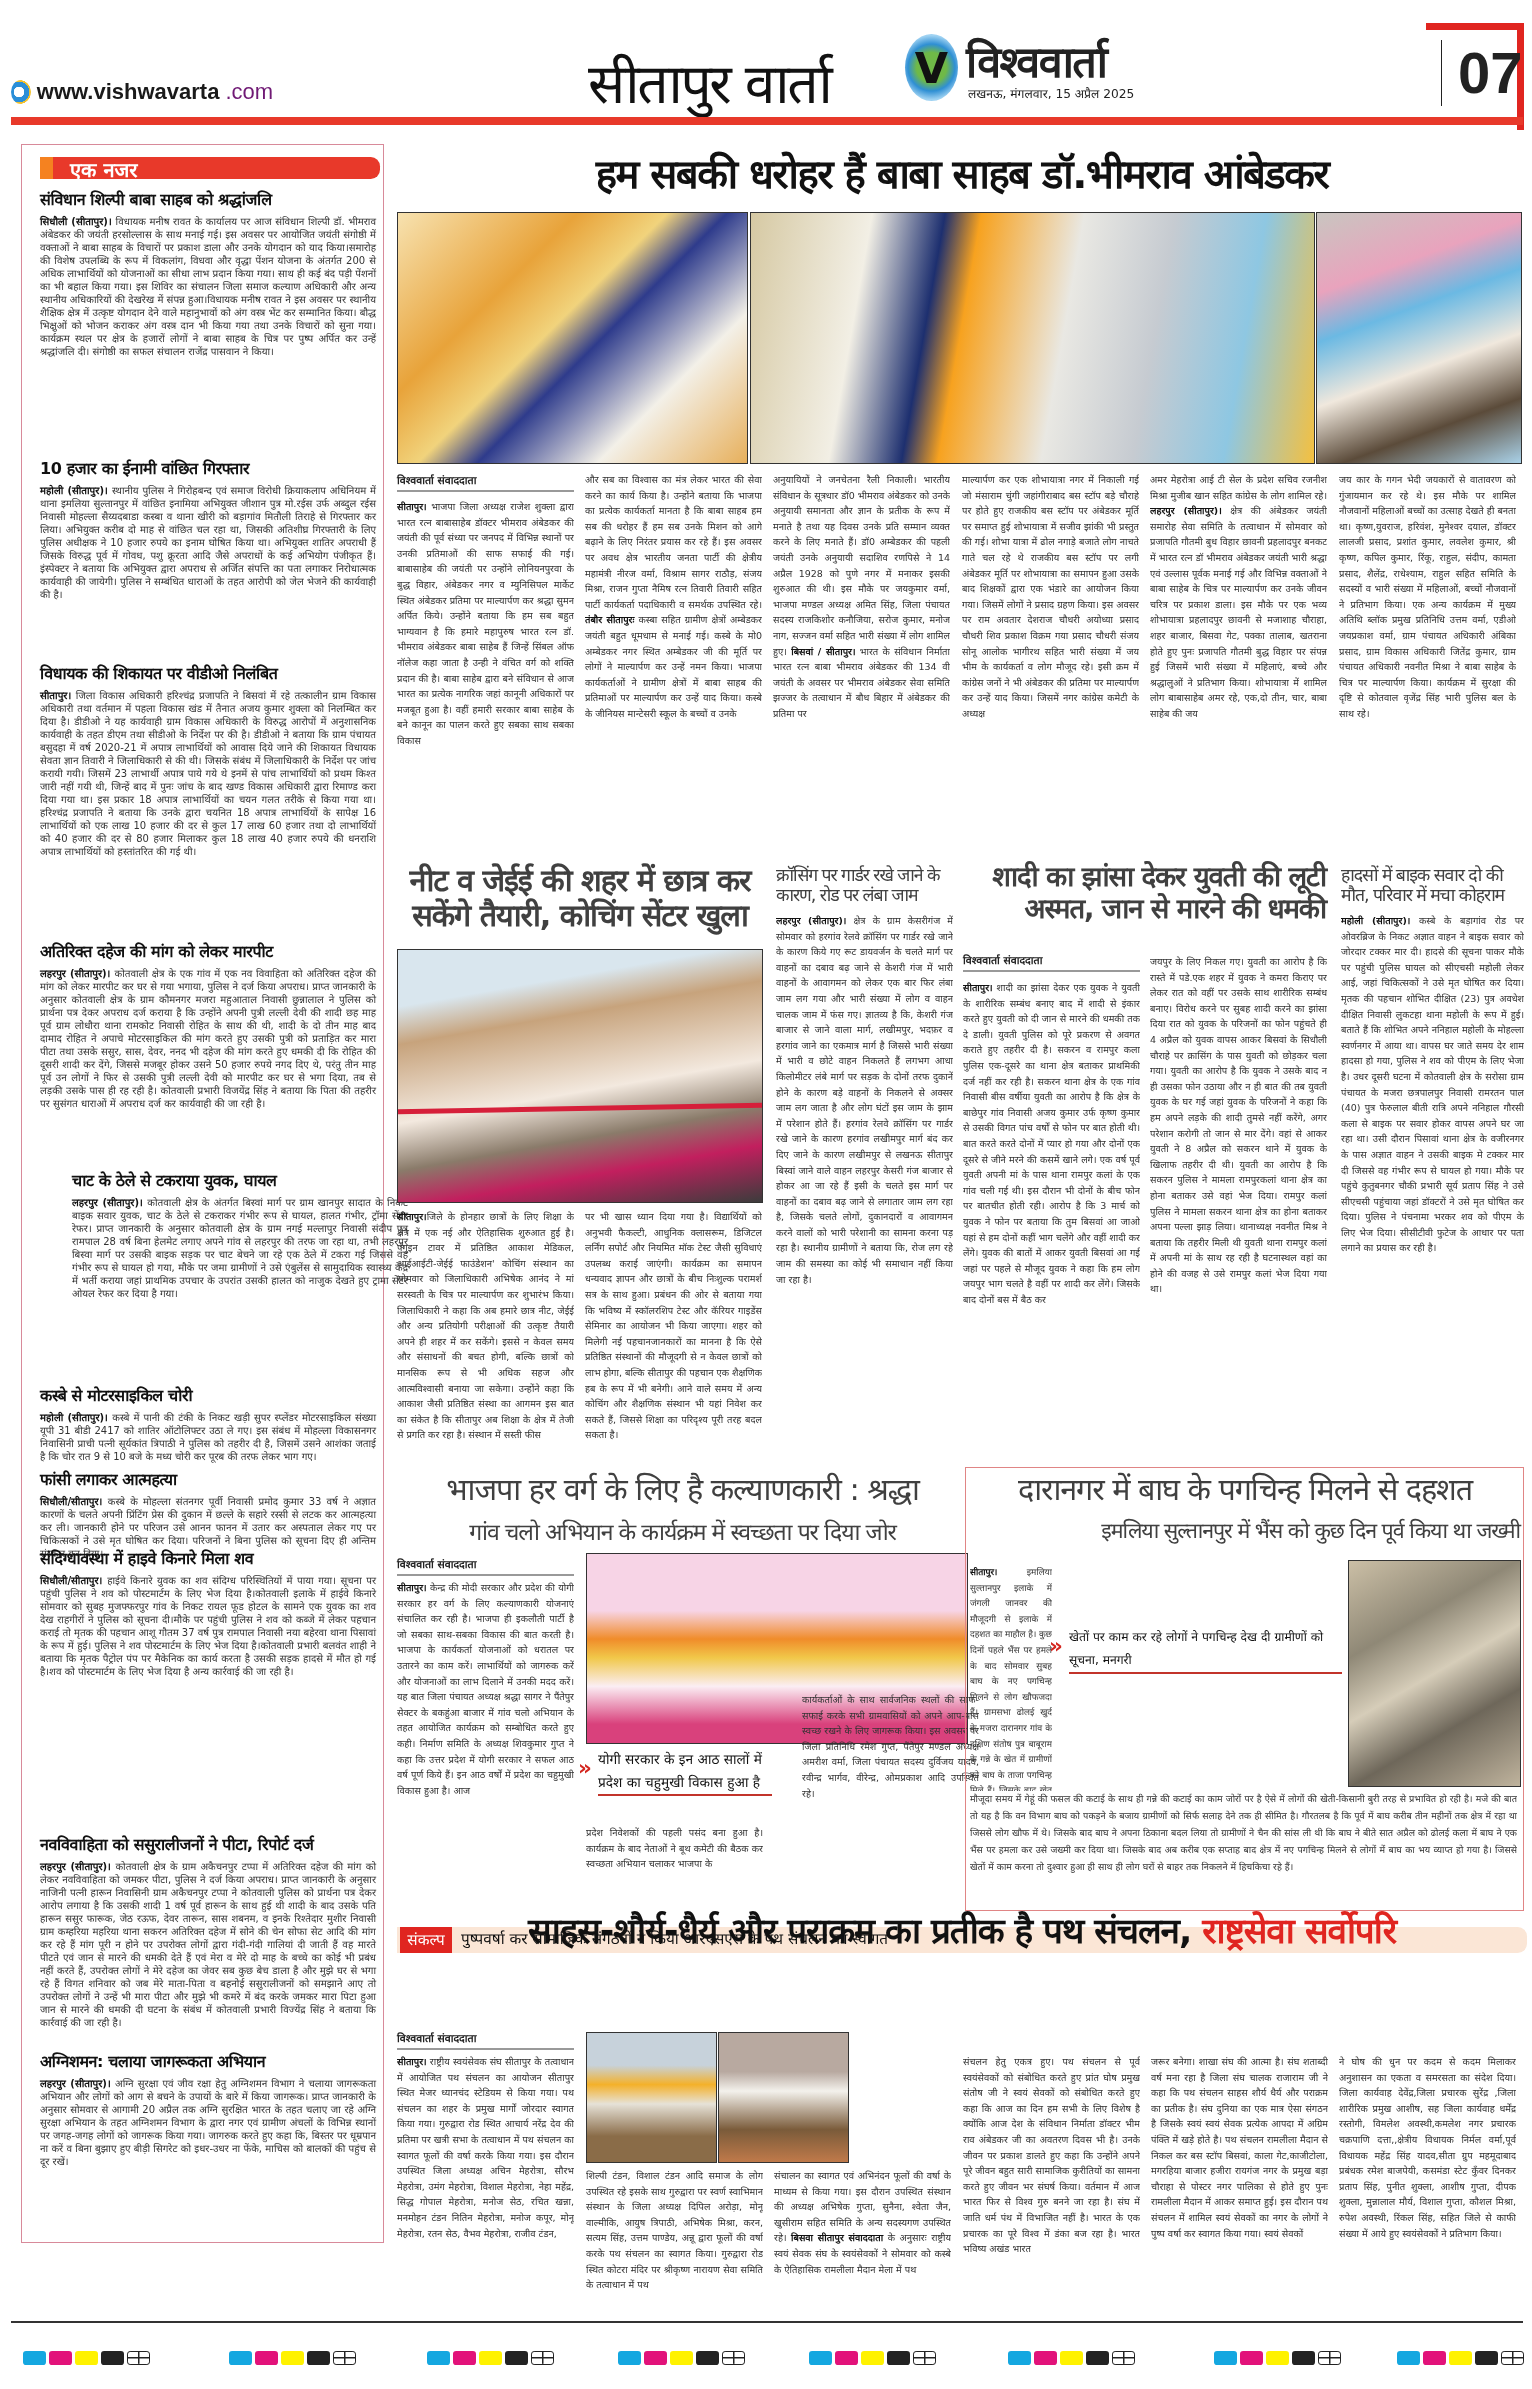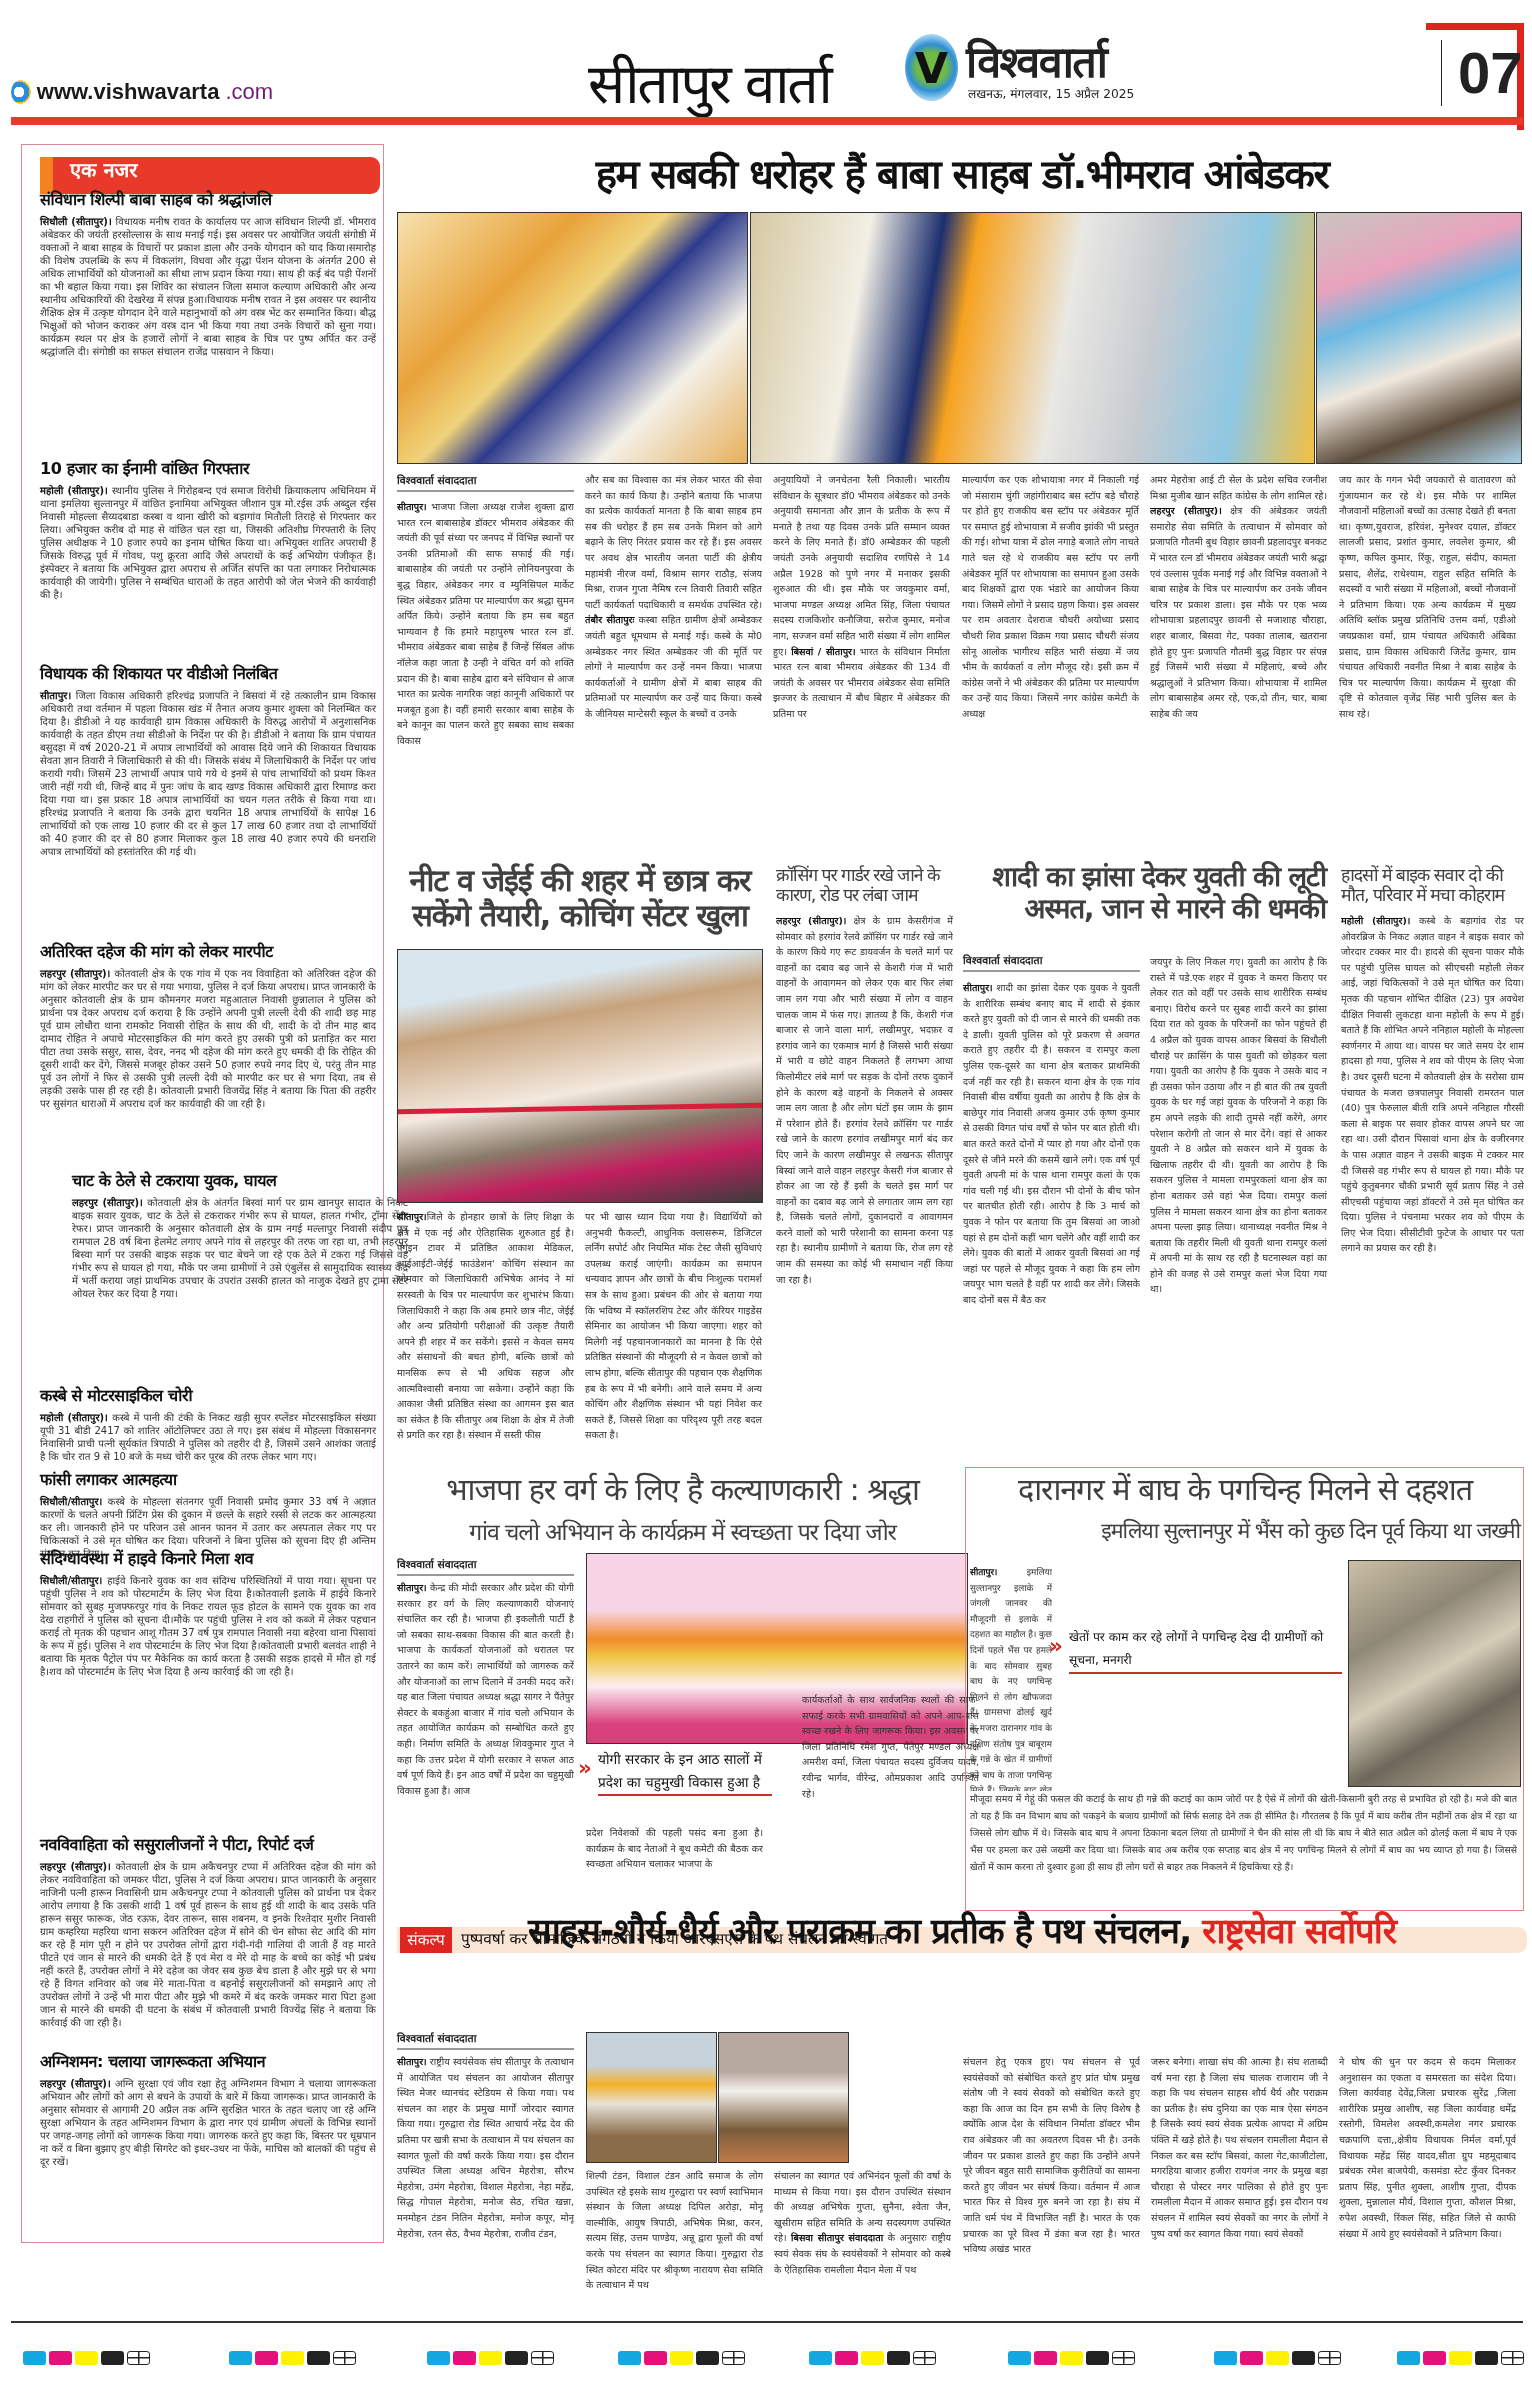--- a/index.html
+++ b/index.html
@@ -11,21 +11,21 @@
 .site .com{color:#701a75;font-weight:normal}
 .section-title{left:588px;top:44px;font-size:55px;font-family:"DejaVu Sans",sans-serif;letter-spacing:-2.3px;color:#111}
 .logo{left:905px;top:34px;width:53px;height:67px;border-radius:50%;background:radial-gradient(circle at 50% 50%,#6fb947 0 35%,#2f8fd4 55%,#9fd2f2 75%);display:flex;align-items:center;justify-content:center;font-size:43px;font-weight:bold;color:#111}
 .brand{left:966px;top:30.5px;font-size:43px;font-weight:bold;letter-spacing:-1.5px}
 .dateline{left:968px;top:85px;font-size:12.2px}
 .pagebox{left:1426px;top:23px;width:98px;height:107px;border-top:7.6px solid #e02520;border-right:7.6px solid #e02520}
 .pageno{left:1441px;top:40px;font-family:"Liberation Sans",sans-serif;font-size:58px;font-weight:bold;border-left:1.5px solid #222;padding-left:16px;line-height:66px}
 .redbar{left:10.7px;top:117px;width:1512px;height:8.4px;background:#e8392a}
 
 .leftbox{left:21.4px;top:144px;width:363px;height:2099px;border:1.5px solid #d88a9a}
-.eknazar{left:40px;top:157px;width:340px;height:37px;background:#e8392a;border-radius:0 9.2px 9.2px 0;border-left:13.7px solid #f58220;color:#fff;font-size:20px;font-weight:bold;padding-left:17px;line-height:26px}
+.eknazar{left:40px;top:157px;width:340px;height:22px;background:#e8392a;border-radius:0 9.2px 9.2px 0;border-left:13.7px solid #f58220;color:#fff;font-size:20px;font-weight:bold;padding-left:17px;line-height:26px}
 .lstory{position:absolute;left:40px;width:336px}
 .lstory h3{font-size:16px;font-weight:bold;line-height:21.4px;color:#111;margin-bottom:4.6px;letter-spacing:-0.4px}
 .lstory p{font-size:10px;line-height:13px;text-align:justify;color:#333}
 .lstory p b{color:#111}
 
 .hero-h{left:397px;top:145px;width:1130px;text-align:center;font-size:40px;font-weight:bold;letter-spacing:-1.5px;color:#111}
 .photo{position:absolute;border:1.5px solid #333;overflow:hidden}
 .ph-a{background:linear-gradient(135deg,#f7e2b0,#e8a33a 30%,#f1d37c 45%,#2e3b8c 55%,#f3f0e8 75%,#e7b05c)}
 .ph-b{background:linear-gradient(100deg,#d6c9a3,#f2efe5 20%,#1d2f6f 32%,#f7a21f 38%,#e9e8e3 55%,#c6cbd1 70%,#8ec7e2 85%,#f4c040)}
 .ph-c{background:linear-gradient(160deg,#c9c5c0,#e9a3bd 25%,#6bb9e3 40%,#f0e8dd 60%,#5b4b3a 80%,#a9d1e8)}

